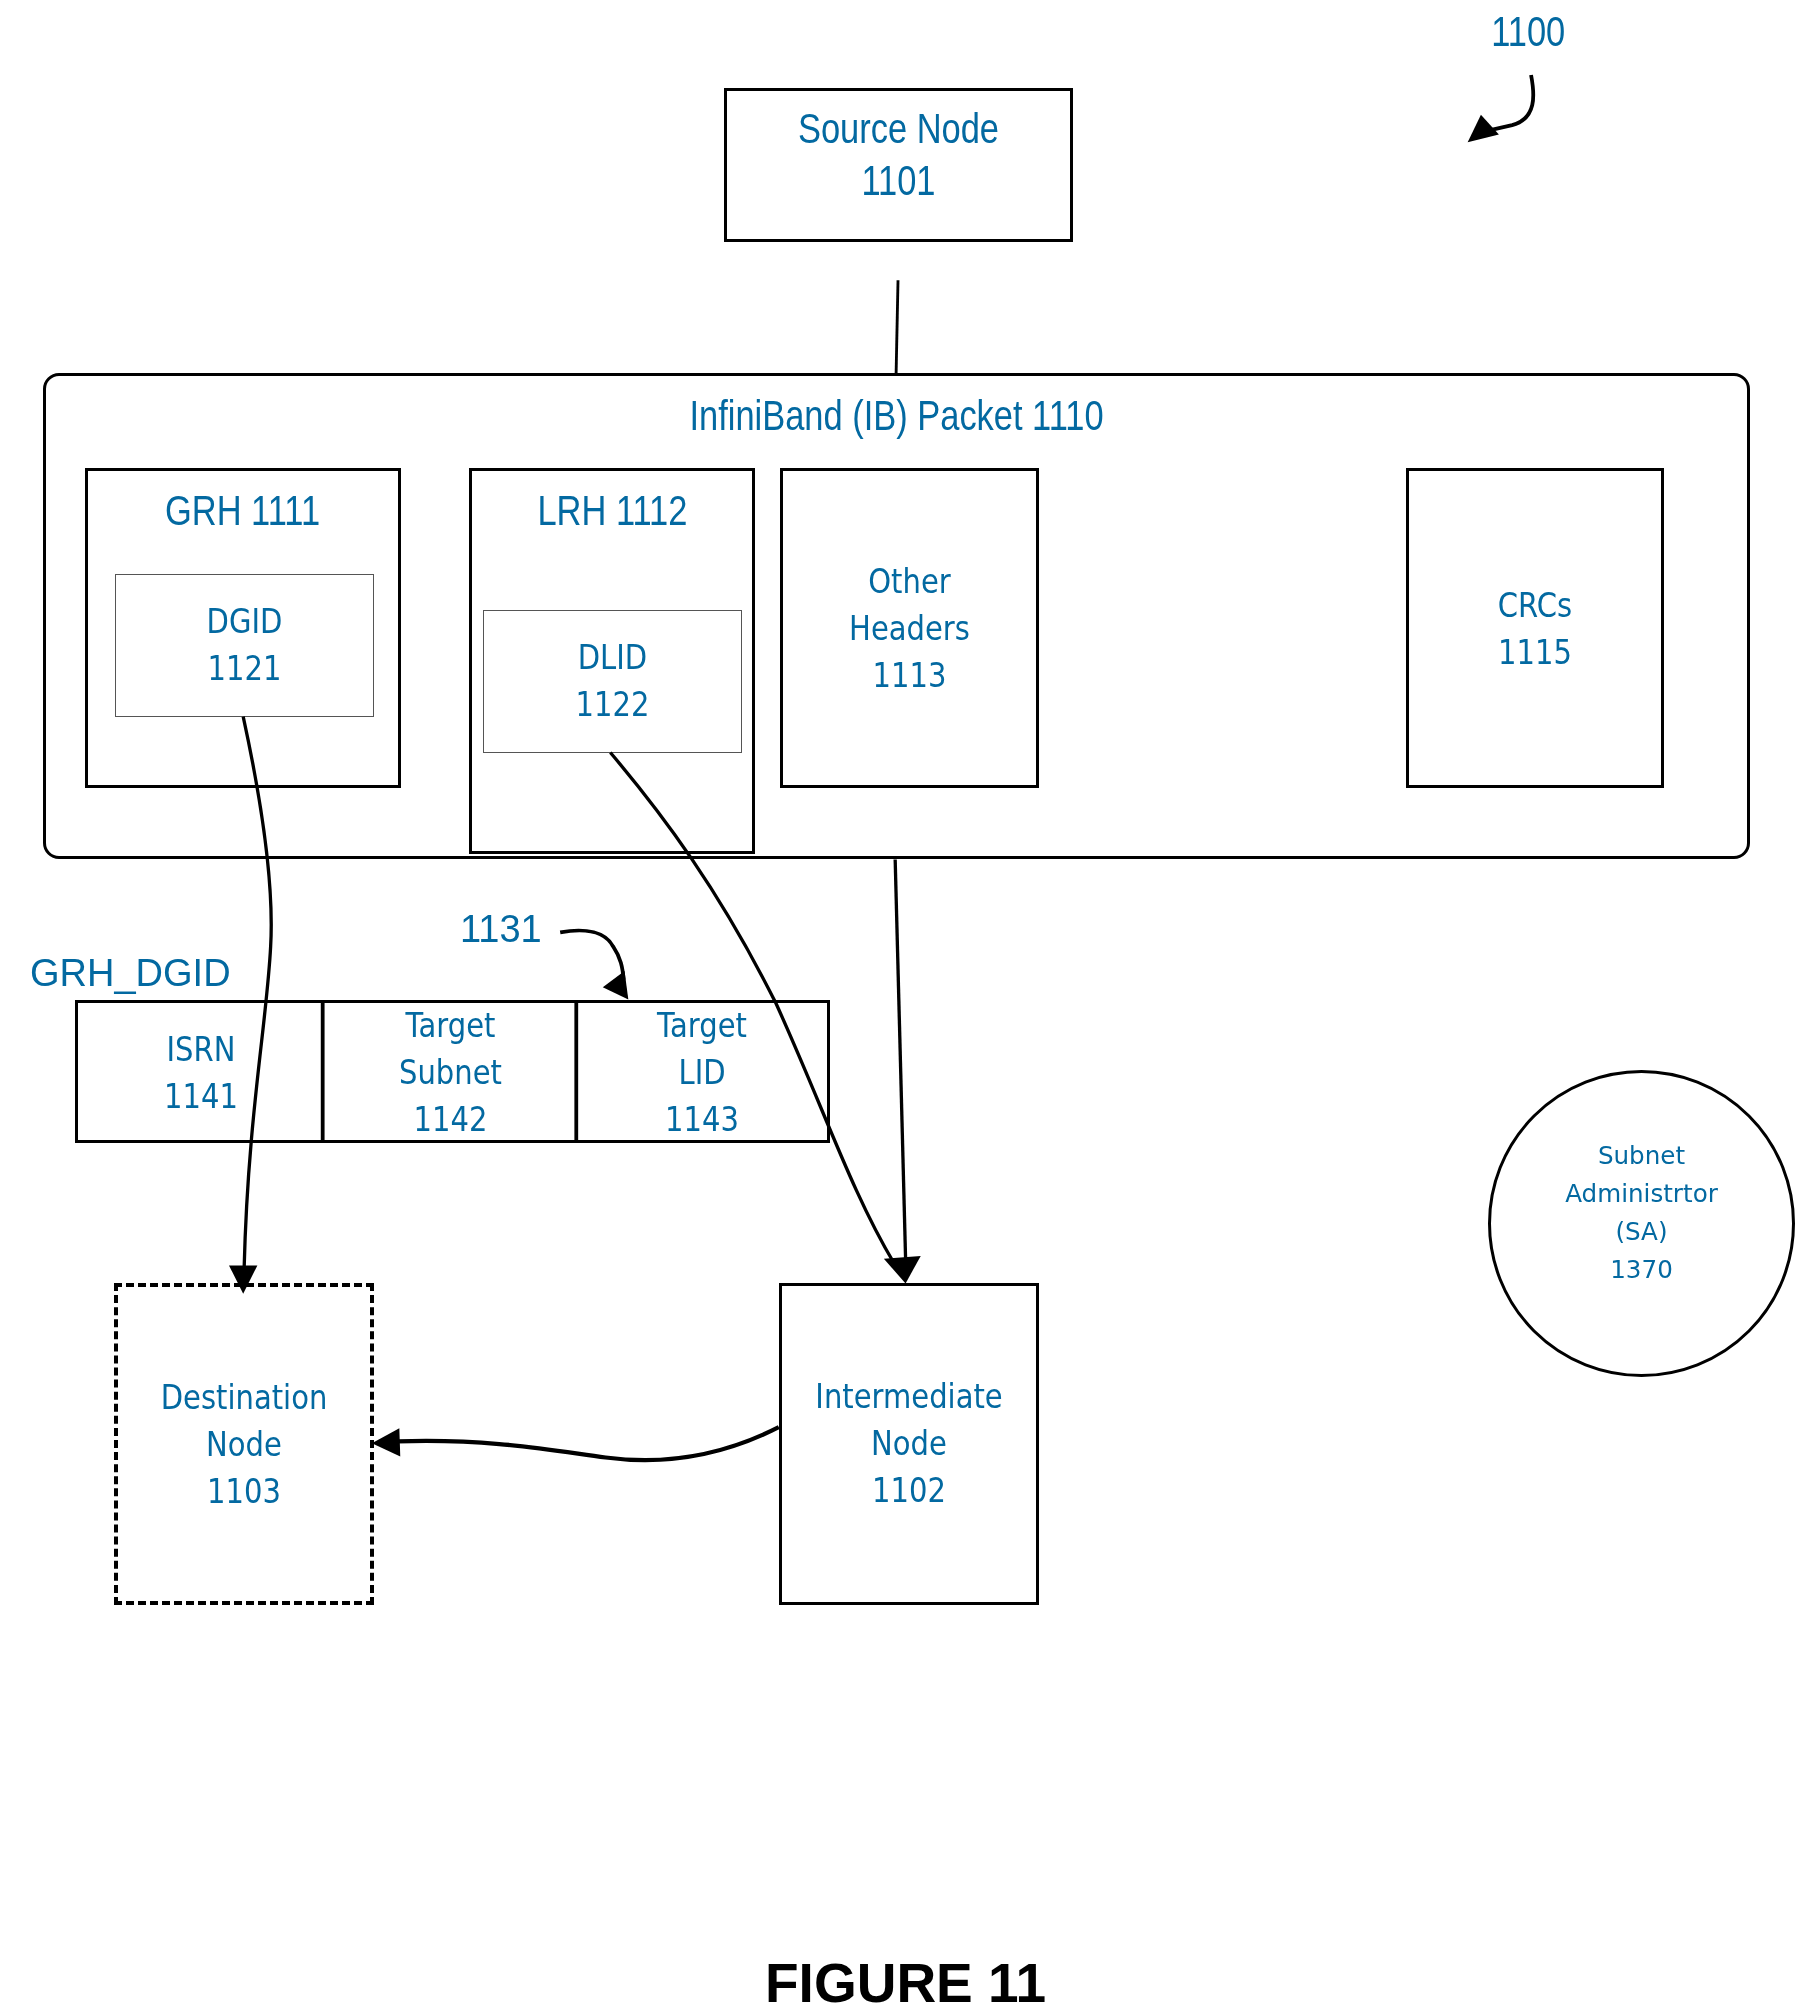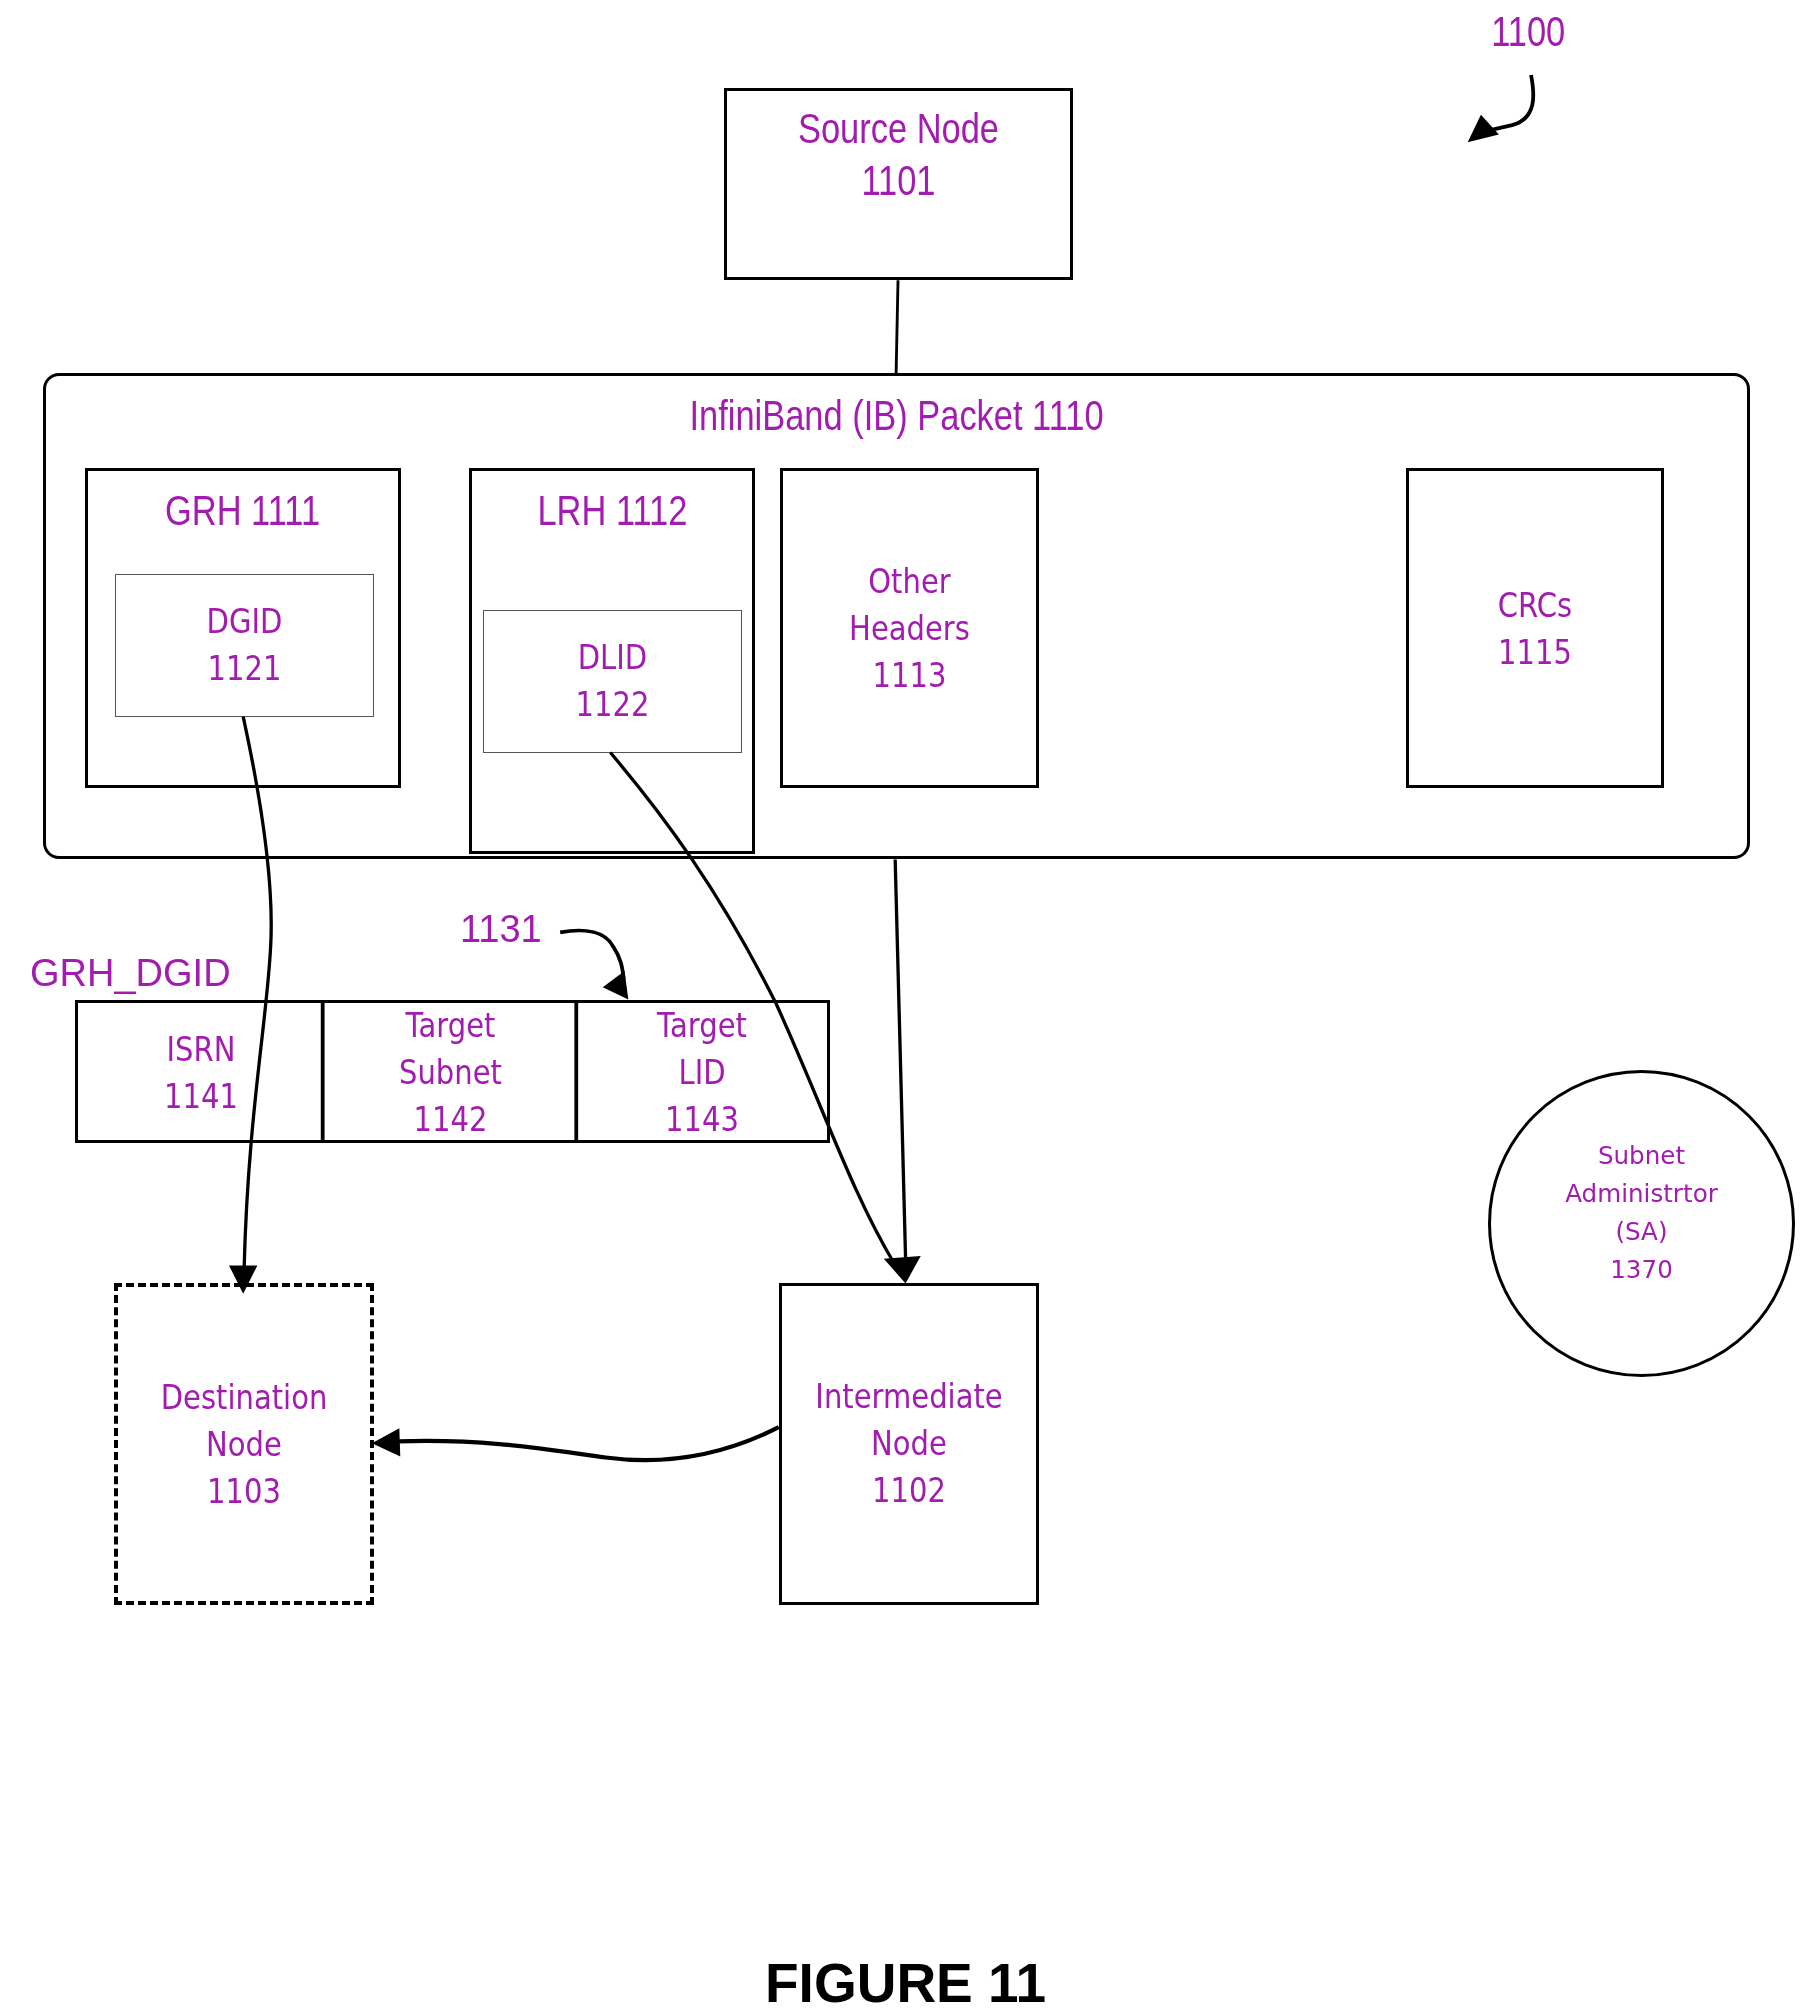--- a/index.html
+++ b/index.html
@@ -1,37 +1,37 @@
 <!DOCTYPE html>
 <html style="font-size:15px"><head>
 <meta charset="utf-8">
 <style>
   html, body { margin: 0; padding: 0; background: #ffffff; }
   body { width: 1814px; height: 2017px; position: relative; overflow: hidden; }
   #canvas { position: absolute; left: 0; top: 0; width: 1814px; height: 2017px; }
   .box { position: absolute; box-sizing: border-box; border: 3.8px solid #000; background: transparent; }
   .thinbox { position: absolute; box-sizing: border-box; border: 1.4px solid #555; }
   .dashed { position: absolute; box-sizing: border-box; border: 4.7px dashed #000; }
-  .label { position: absolute; text-align: center; color: #a21caf; white-space: nowrap; line-height: 1.0; }
+  .label { position: absolute; text-align: center; color: #0369a1; white-space: nowrap; line-height: 1.0; }
   .narrow { font-family: "Liberation Sans", sans-serif; font-size: 42px; display: inline-block; transform: scaleX(0.82); transform-origin: center; }
   .body { font-family: "DejaVu Sans", sans-serif; font-size: 33px; display: inline-block; transform: scaleX(0.88); transform-origin: center; line-height: 47px; }
   .lines span { display: block; }
   .caption { position: absolute; font-family: "Liberation Sans", sans-serif; font-weight: bold; font-size: 55px; color: #000; }
   svg#wires { position: absolute; left: 0; top: 0; }
 </style>
 </head>
 <body>
 
 <div id="canvas">
 
   <div class="label" style="left:1476px; top:11.4px; width:104px;">
     <span class="narrow">1100</span>
   </div>
 
-  <div class="box" style="left:724px; top:88px; width:349px; height:192px;">
+  <div class="box" style="left:724px; top:88px; width:349px; height:154px;">
     <div class="label lines" style="left:0; right:0; top:17px;">
       <span class="narrow">Source Node</span>
       <span class="narrow" style="margin-top:9.5px;">1101</span>
     </div>
   </div>
 
   <div class="box" style="left:43px; top:373px; width:1707px; height:486px;border-radius:16px;">
     <div class="label" style="left:0; right:0; top:19px;">
       <span class="narrow">InfiniBand (IB) Packet 1110</span>
     </div>

